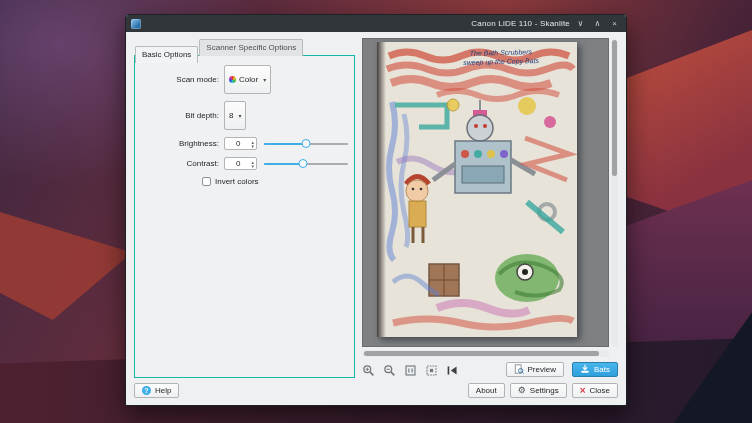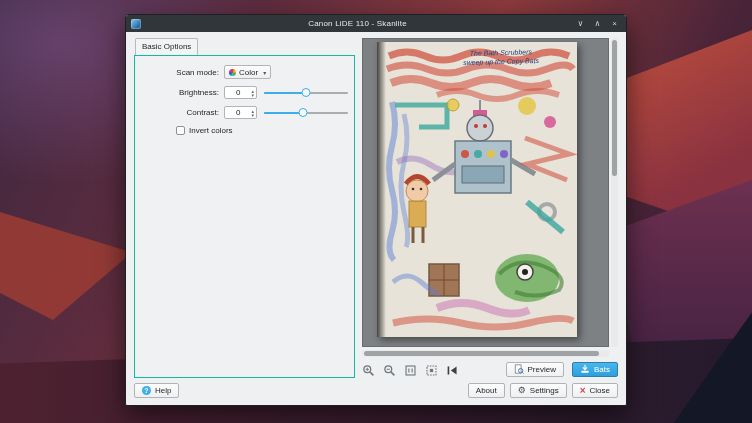--- a/index.html
+++ b/index.html
@@ -21,50 +21,50 @@
   
   .window{
     position:absolute;left:125px;top:14px;width:502px;height:392px;
     background:var(--winbg,#eff0f1);border:1px solid #1d2124;border-radius:3px 3px 2px 2px;
     box-shadow:0 10px 26px rgba(0,0,0,.55);display:flex;flex-direction:column;
   }
   .titlebar{height:17px;background:var(--titlebar,#31363b);border-radius:2px 2px 0 0;
     display:flex;align-items:center;padding:0 5px;gap:4px;flex:none;}
   .app-icon{width:10px;height:10px;border-radius:2px;flex:none;
     background:linear-gradient(135deg,#8ecdf0,#2a6fa8 70%);box-shadow:inset 0 0 0 1px rgba(255,255,255,.25);}
-  .title{flex:1;text-align:center;font-size:8px;color:#e6e8e9;letter-spacing:.2px;}
+  .title{flex:1;text-align:right;font-size:8px;color:#e6e8e9;letter-spacing:.2px;}
   .win-btn{width:13px;text-align:center;color:#cfd2d4;font-size:8px;line-height:17px;cursor:default;}
 
   .content{flex:1;display:flex;flex-direction:column;gap:5px;padding:6px 8px 7px;min-height:0;}
   .main-row{flex:1;display:flex;gap:7px;min-height:0;}
 
   
   .left-col{width:221px;display:flex;flex-direction:column;flex:none;}
   .tabs{display:flex;margin-left:1px;flex:none;}
   .tab{font-size:8px;padding:3px 6px 3px;border:1px solid #b8babc;border-bottom:none;
     background:#e2e3e4;color:#4a4e52;border-radius:2px 2px 0 0;margin-right:1px;position:relative;top:1px;}
-  .tab.active{background:#f2f3f4;color:#232629;z-index:2;padding-bottom:4px;top:0;}
+  .tab.active{background:#f2f3f4;color:#232629;z-index:2;padding-bottom:4px;top:8px;}
   .panel{flex:1;border:1px solid #14b8a6;background:#f0f1f2;padding:9px 6px 6px;min-height:0;}
   .row{display:flex;align-items:center;margin-bottom:7px;font-size:8px;color:#232629;}
   .row label{width:78px;text-align:right;margin-right:5px;flex:none;}
-  .combo{height:14px;display:inline-flex;align-items:center;gap:3px;padding:0 4px;
+  .combo{height:29px;display:inline-flex;align-items:center;gap:3px;padding:0 4px;
     border:1px solid #b2b4b6;border-radius:2px;background:linear-gradient(#fdfdfd,#eeeff0);font-size:8px;color:#232629;}
   .chev{font-size:6px;color:#555;margin-left:2px;}
   .color-icon{width:7px;height:7px;border-radius:50%;flex:none;
     background:conic-gradient(#e23b2e,#eec72e,#43b32e,#2ec0c0,#2e50e2,#c22ec2,#e23b2e);}
   .spin{height:13px;width:33px;border:1px solid #b2b4b6;border-radius:2px;background:#fff;
     display:inline-flex;align-items:center;flex:none;}
   .spin-val{flex:1;text-align:center;font-size:8px;color:#232629;}
   .spin-arrows{display:flex;flex-direction:column;font-size:5px;line-height:4px;color:#666;padding-right:2px;}
   .slider{position:relative;flex:1;height:13px;margin-left:7px;}
   .track{position:absolute;top:6px;left:0;right:0;height:2px;background:#a9adb0;border-radius:1px;overflow:hidden;}
   .fill{height:100%;background:var(--accent,#3daee9);}
   .handle{position:absolute;top:2px;width:9px;height:9px;border-radius:50%;
     background:#f8f9fa;border:1px solid var(--accent,#3daee9);transform:translateX(-50%);}
-  .check-row{margin-left:35px;}
+  .check-row{margin-left:61px;}
   .checkbox{width:9px;height:9px;border:1px solid #8e9295;border-radius:2px;background:#fdfdfd;margin-right:4px;flex:none;}
 
   
   .right-col{flex:1;display:flex;flex-direction:column;gap:3px;min-width:0;}
   .preview-row{flex:1;display:flex;gap:2px;min-height:0;}
   .preview-canvas{flex:1;background:#7e8184;border:1px solid #696c6f;position:relative;overflow:hidden;}
   .paper{position:absolute;left:14px;top:3px;width:200px;height:295px;background:#e8e3d8;
     box-shadow:3px 3px 7px rgba(0,0,0,.45);}
   .paper svg{position:absolute;inset:0;width:100%;height:100%;}
   .caption{position:absolute;top:7px;left:27%;width:70%;text-align:center;font-size:7px;
@@ -108,32 +108,40 @@
       <span class="win-btn">∧</span>
       <span class="win-btn">×</span>
     </div>
 
     <div class="content">
       <div class="main-row">
 
         <div class="left-col">
           <div class="tabs">
             <div class="tab active">Basic Options</div>
+            <div class="tab">Scanner Specific Options</div>
           </div>
           <div class="panel">
 
             <div class="row">
               <label>Scan mode:</label>
               <div class="combo">
                 <span class="color-icon"></span>
                 <span>Color</span>
                 <span class="chev">▾</span>
               </div>
             </div>
 
+            <div class="row">
+              <label>Bit depth:</label>
+              <div class="combo">
+                <span>8</span>
+                <span class="chev">▾</span>
+              </div>
+            </div>
 
 
             <div class="row">
               <label>Brightness:</label>
               <div class="spin">
                 <span class="spin-val">0</span>
                 <span class="spin-arrows">
                     <span>▴</span>
                     <span>▾</span>
                   </span>

